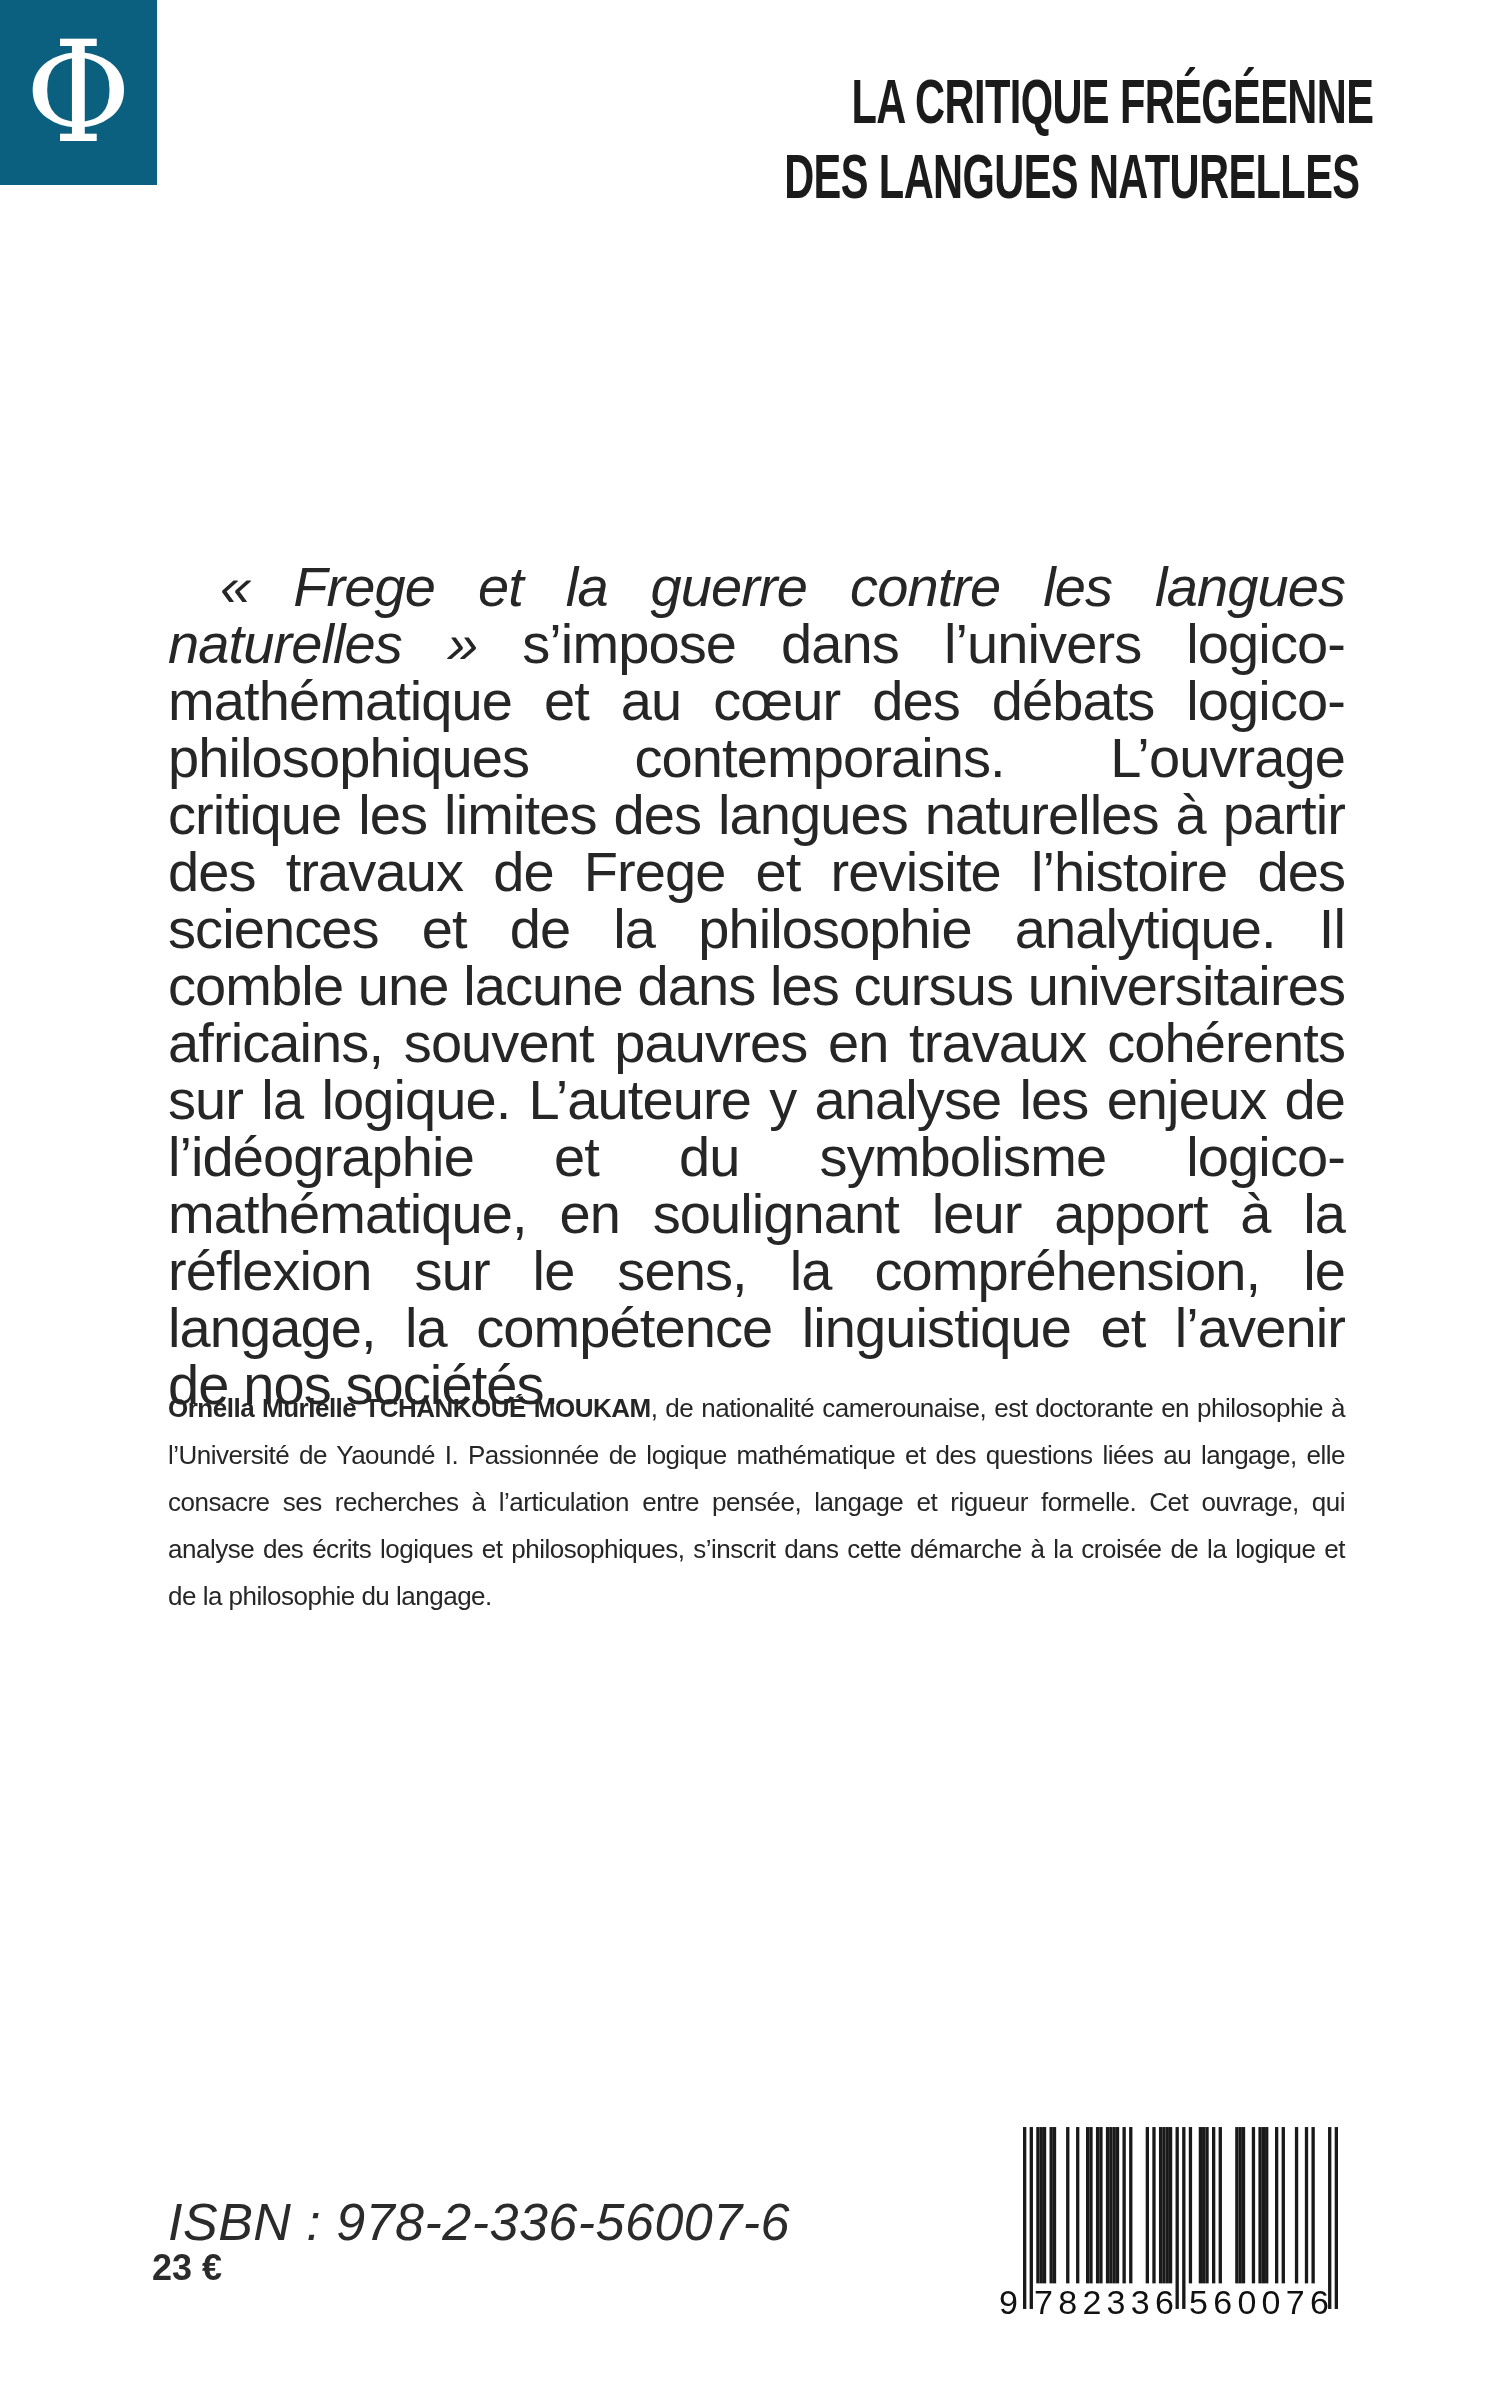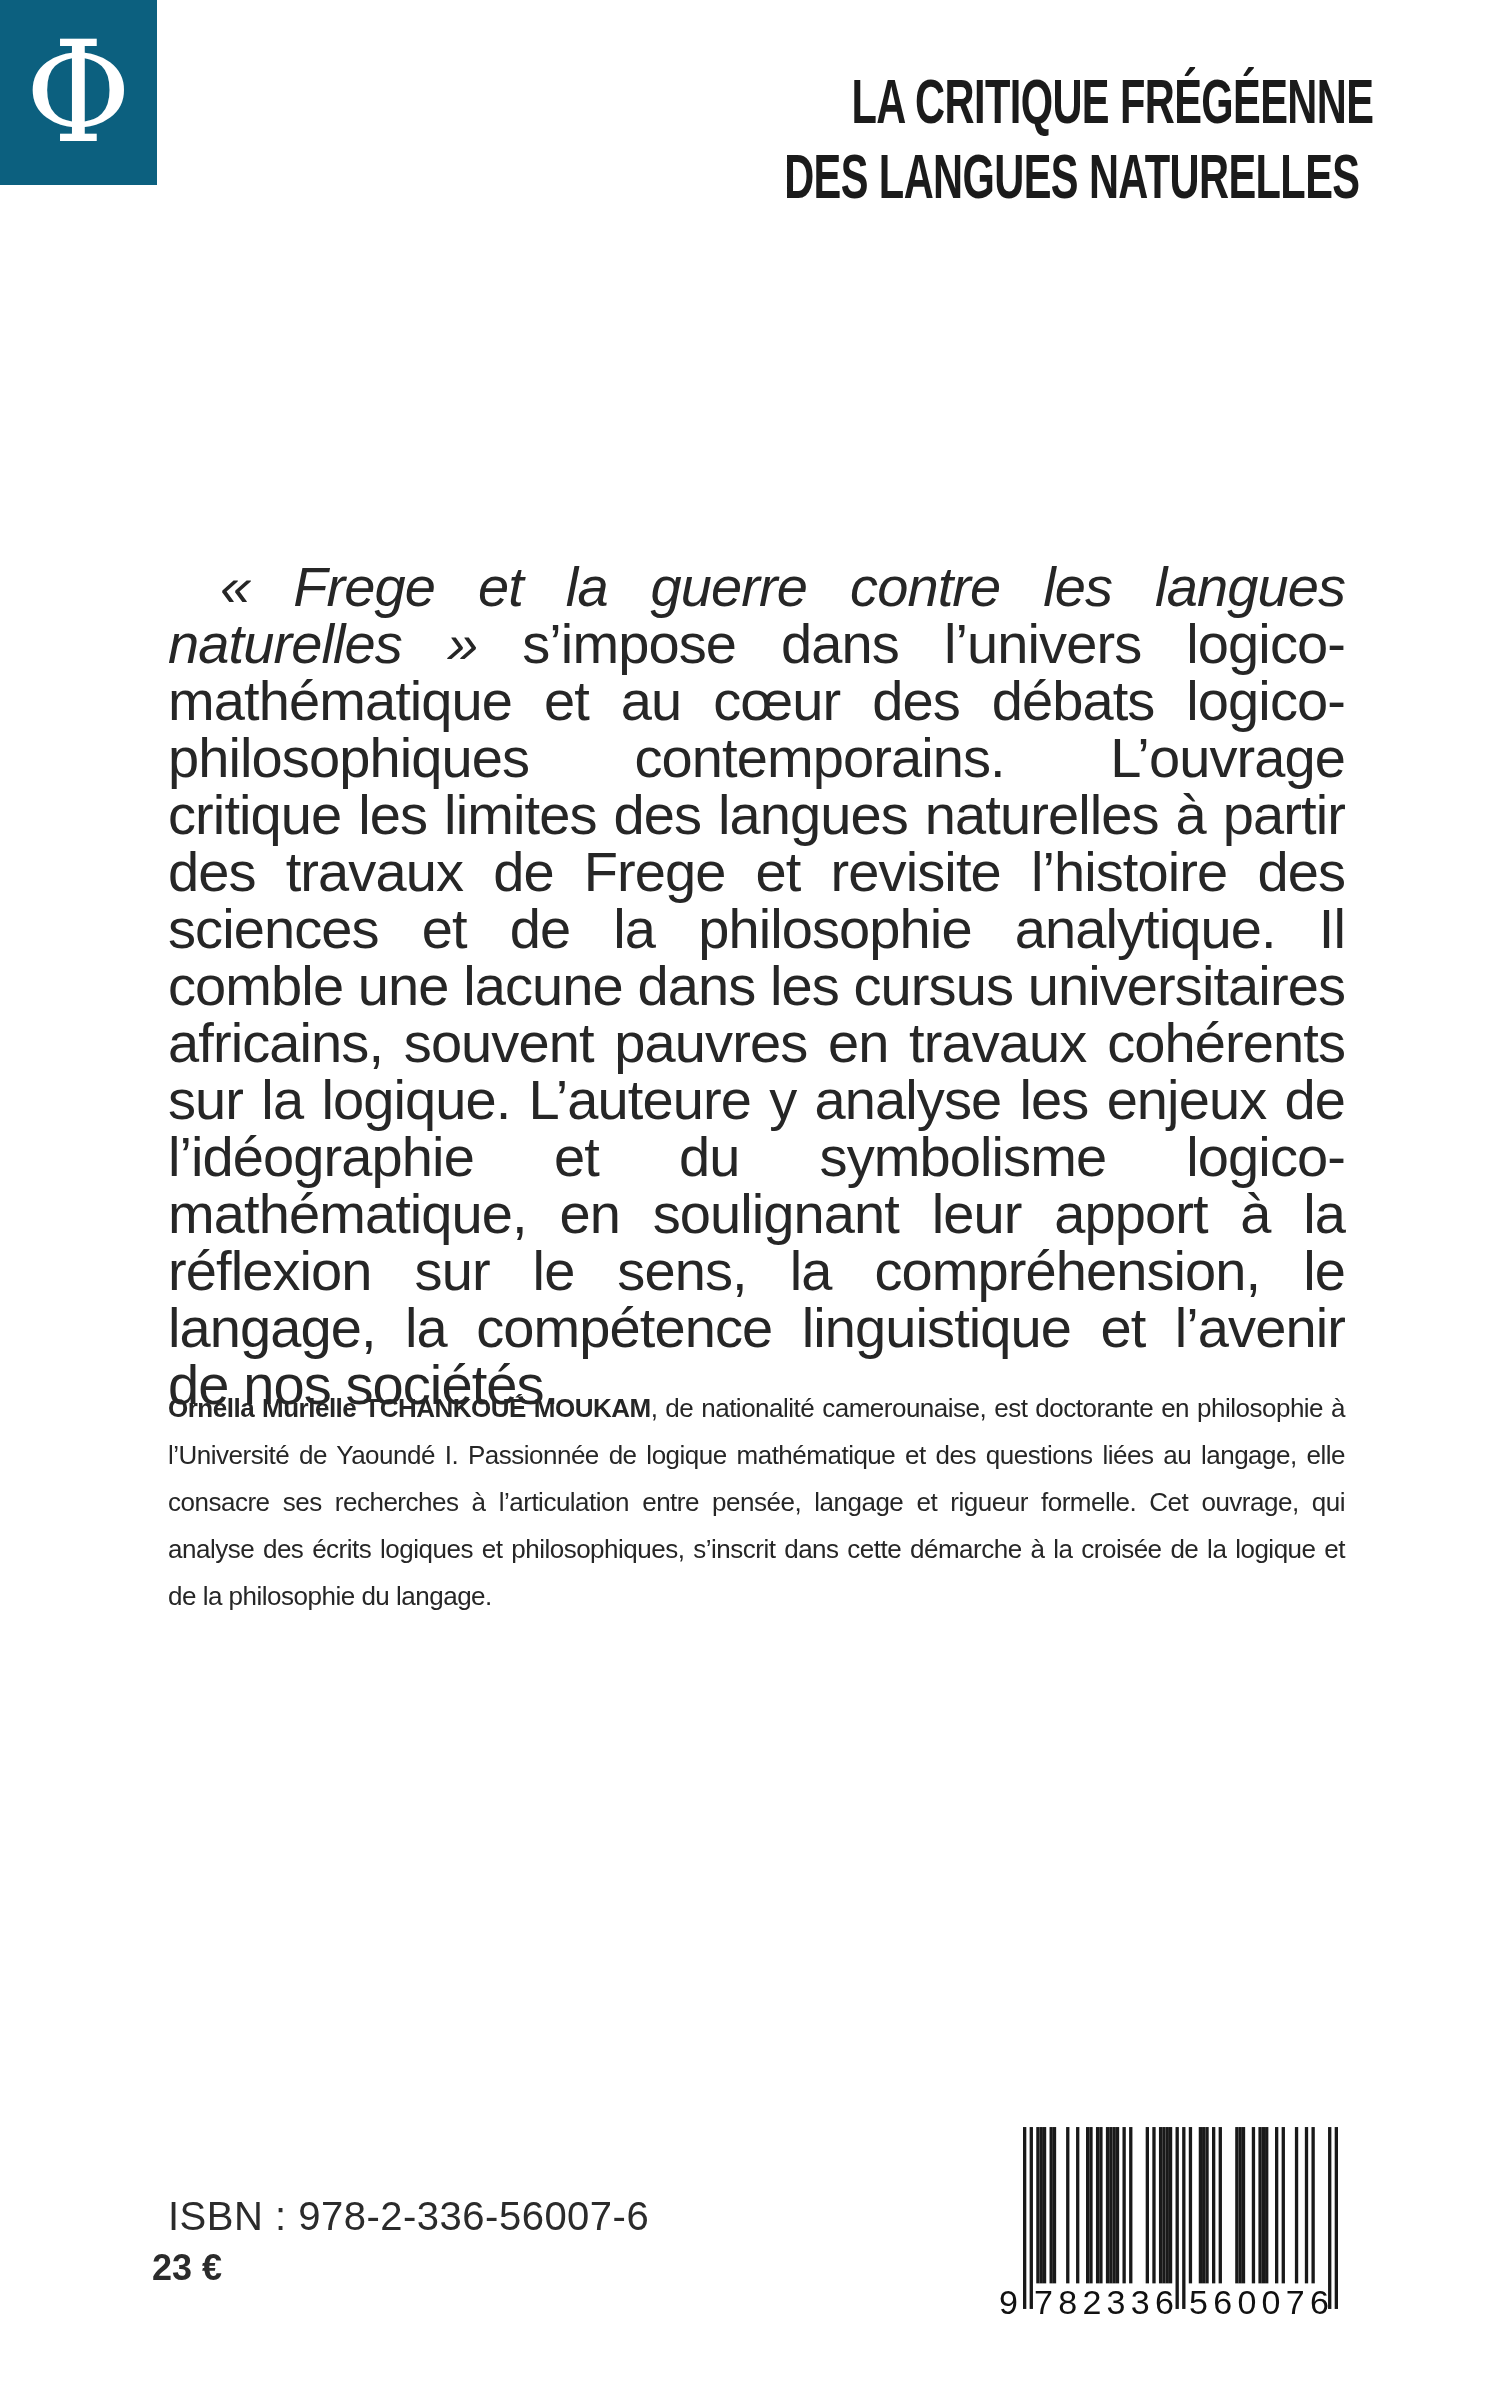--- a/index.html
+++ b/index.html
@@ -62,23 +62,24 @@
     font-weight:300;
     letter-spacing:-0.5px;
     text-align:justify;
     color:#262626;
   }
   .bio .author-name{font-weight:700;}
 
   
   .isbn{
     position:absolute; left:168px; top:2196px;
-    font-size:40px; line-height:1;
+    font-size:52px; line-height:1;
     font-weight:300; color:#2b2b2b;
     letter-spacing:0.5px;
+    font-style:italic;
   }
   .price{
     position:absolute; left:152px; top:2250px;
     font-size:36px; line-height:1;
     font-weight:700; color:#2b2b2b;
   }
 
   
   .barcode{
     position:absolute; left:999px; top:2127px;

